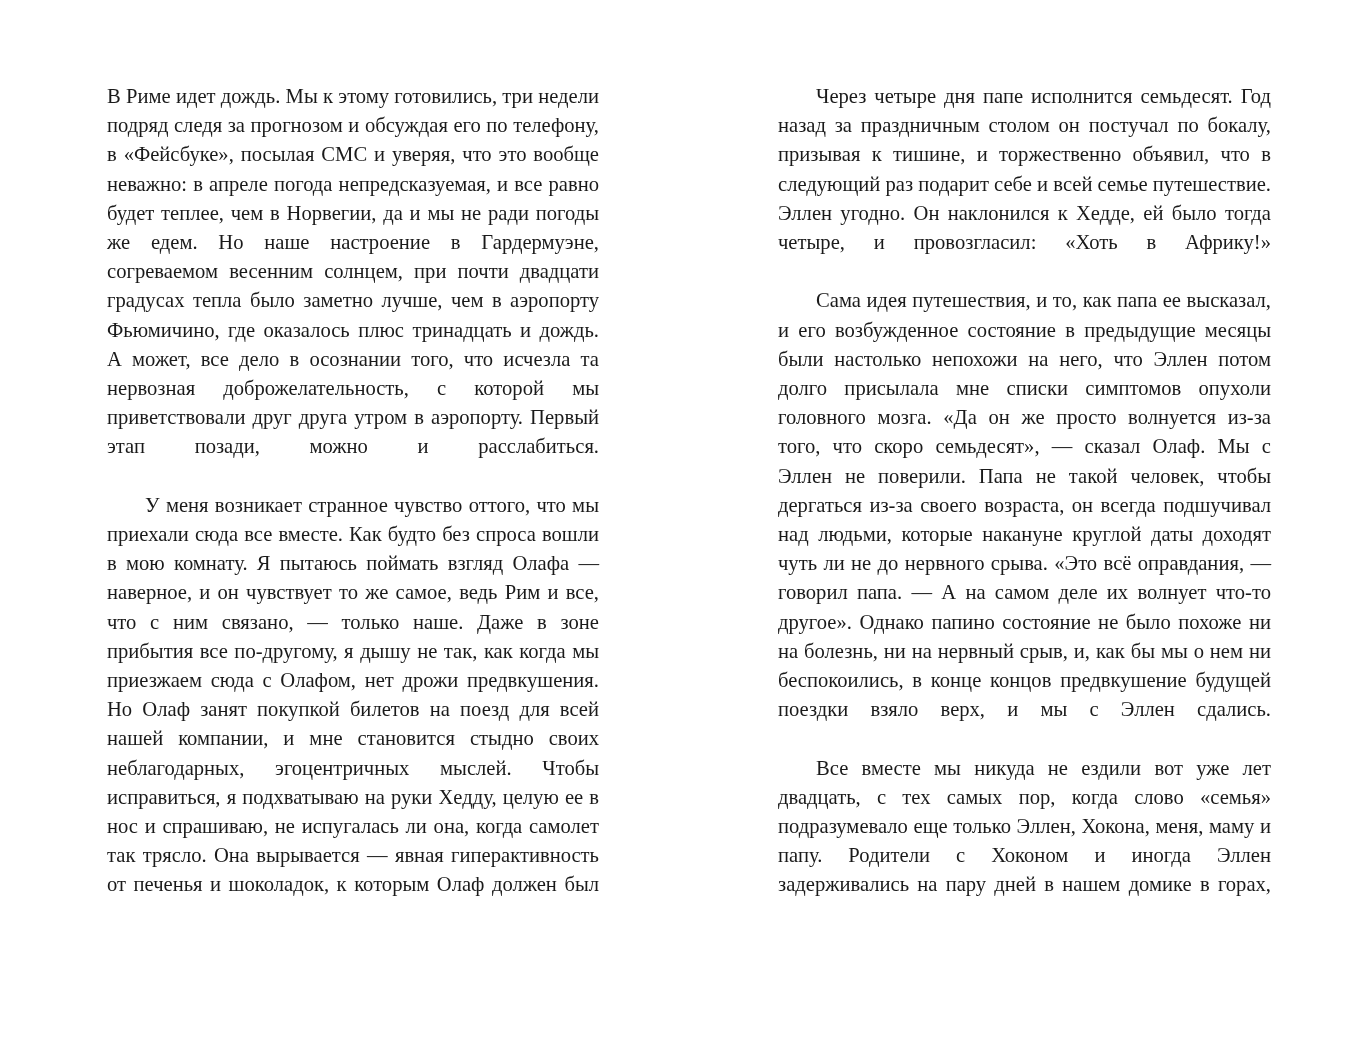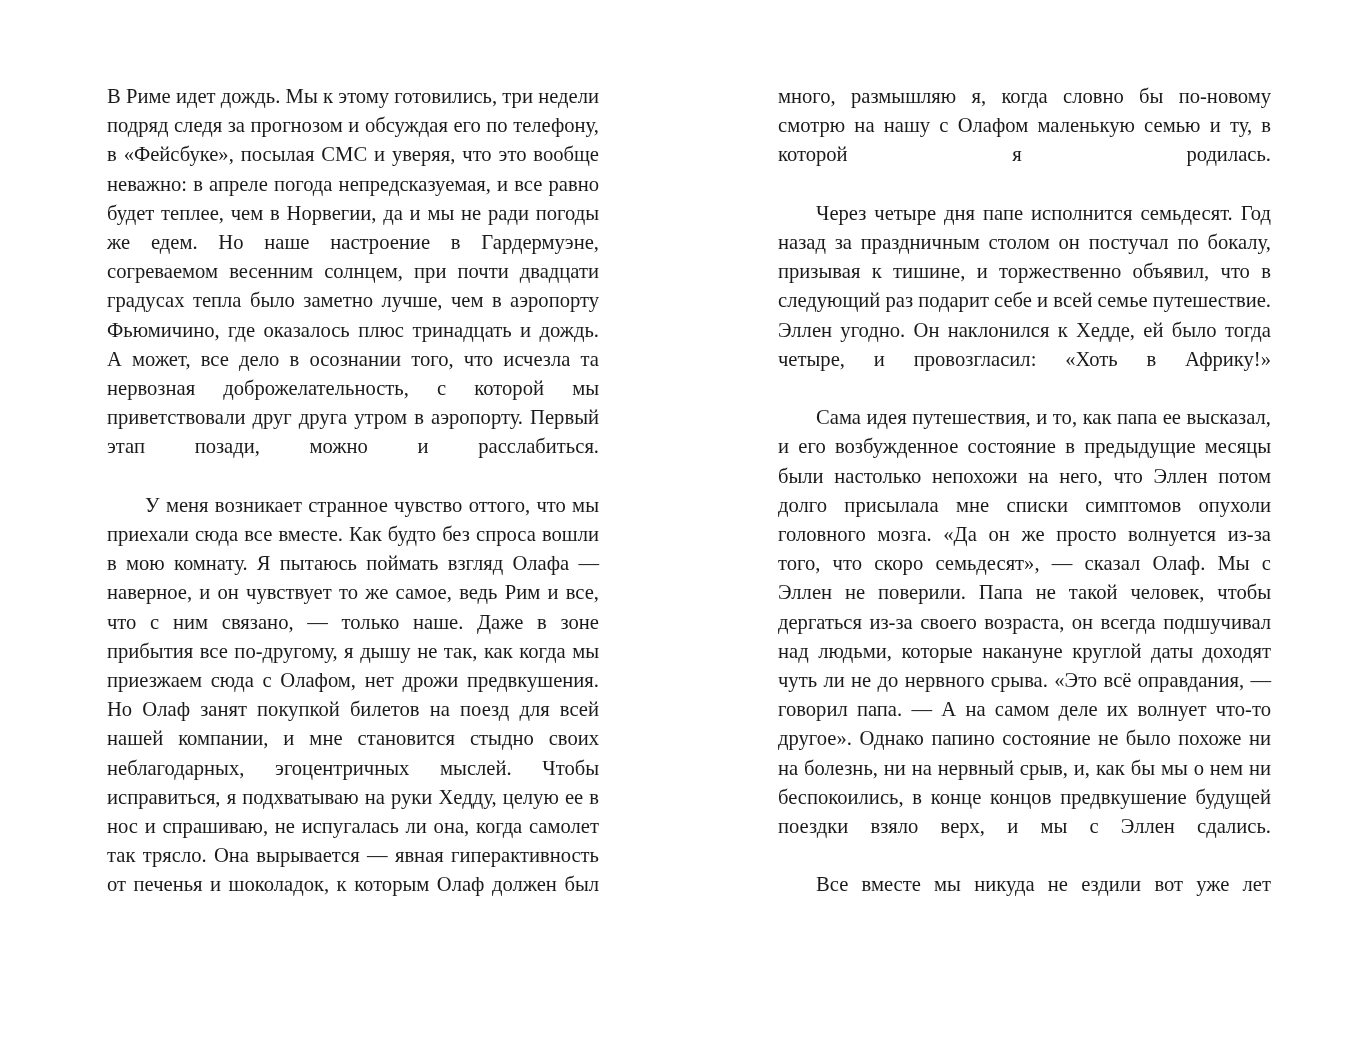--- a/index.html
+++ b/index.html
@@ -77,21 +77,20 @@
     <div class="text-column">
       <p class="para no-indent">В Риме идет дождь. Мы к этому готовились, три недели подряд следя за прогнозом и обсуждая его по телефону, в «Фейсбуке», посылая СМС и уверяя, что это вообще неважно: в апреле погода непредсказуемая, и все равно будет теплее, чем в Норвегии, да и мы не ради погоды же едем. Но наше настроение в Гардермуэне, согреваемом весенним солнцем, при почти двадцати градусах тепла было заметно лучше, чем в аэропорту Фьюмичино, где оказалось плюс тринадцать и дождь. А может, все дело в осознании того, что исчезла та нервозная доброжелательность, с которой мы приветствовали друг друга утром в аэропорту. Первый этап позади, можно и расслабиться.</p>
       <p class="para">У меня возникает странное чувство оттого, что мы приехали сюда все вместе. Как будто без спроса вошли в мою комнату. Я пытаюсь поймать взгляд Олафа — наверное, и он чувствует то же самое, ведь Рим и все, что с ним связано, — только наше. Даже в зоне прибытия все по-другому, я дышу не так, как когда мы приезжаем сюда с Олафом, нет дрожи предвкушения. Но Олаф занят покупкой билетов на поезд для всей нашей компании, и мне становится стыдно своих неблагодарных, эгоцентричных мыслей. Чтобы исправиться, я подхватываю на руки Хедду, целую ее в нос и спрашиваю, не испугалась ли она, когда самолет так трясло. Она вырывается — явная гиперактивность от печенья и шоколадок, к которым Олаф должен был прибегнуть только в случае крайней необходимости.</p>
       <p class="para">В Риме мы на два дня, а потом переберемся в дом брата Олафа в небольшом городке на побережье. Два дня — это и слишком мало, и слишком</p>
     </div>
     <div class="folio">8</div>
   </div>
 
   <div class="page page-right">
     <div class="text-column">
-      <p class="para no-indent">много, размышляю я, когда словно бы по-новому смотрю на нашу с Олафом маленькую семью и ту, в которой я родилась.</p>
       <p class="para">Через четыре дня папе исполнится семьдесят. Год назад за праздничным столом он постучал по бокалу, призывая к тишине, и торжественно объявил, что в следующий раз подарит себе и всей семье путешествие. Эллен угодно. Он наклонился к Хедде, ей было тогда четыре, и провозгласил: «Хоть в Африку!»</p>
       <p class="para">Сама идея путешествия, и то, как папа ее высказал, и его возбужденное состояние в предыдущие месяцы были настолько непохожи на него, что Эллен потом долго присылала мне списки симптомов опухоли головного мозга. «Да он же просто волнуется из-за того, что скоро семьдесят», — сказал Олаф. Мы с Эллен не поверили. Папа не такой человек, чтобы дергаться из-за своего возраста, он всегда подшучивал над людьми, которые накануне круглой даты доходят чуть ли не до нервного срыва. «Это всё оправдания, — говорил папа. — А на самом деле их волнует что-то другое». Однако папино состояние не было похоже ни на болезнь, ни на нервный срыв, и, как бы мы о нем ни беспокоились, в конце концов предвкушение будущей поездки взяло верх, и мы с Эллен сдались.</p>
       <p class="para">Все вместе мы никуда не ездили вот уже лет двадцать, с тех самых пор, когда слово «семья» подразумевало еще только Эллен, Хокона, меня, маму и папу. Родители с Хоконом и иногда Эллен задерживались на пару дней в нашем домике в горах, перед тем как его занимала я с Олафом и детьми, чтобы побыть с нами. Но такого Большого Пу-</p>
     </div>
     <div class="folio">9</div>
   </div>
 
 </div>
 
 </body></html>

